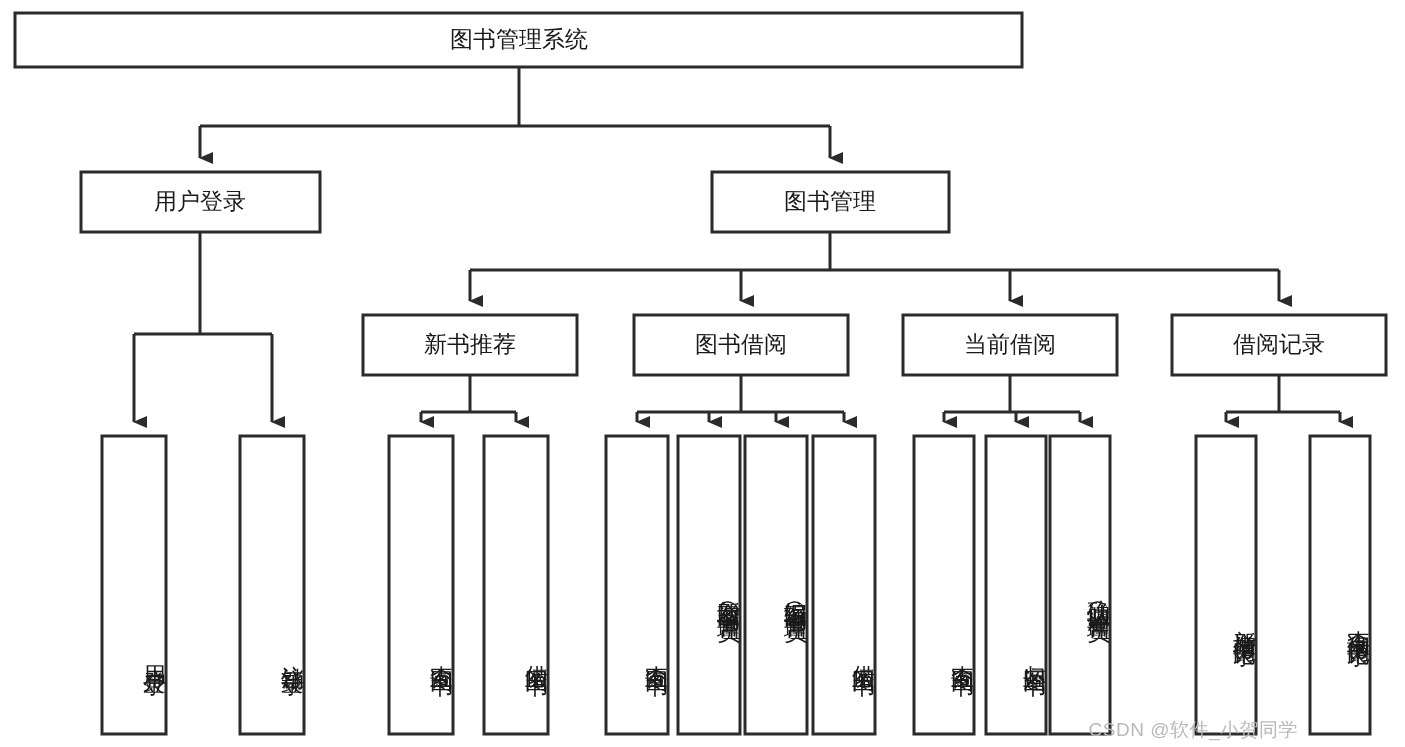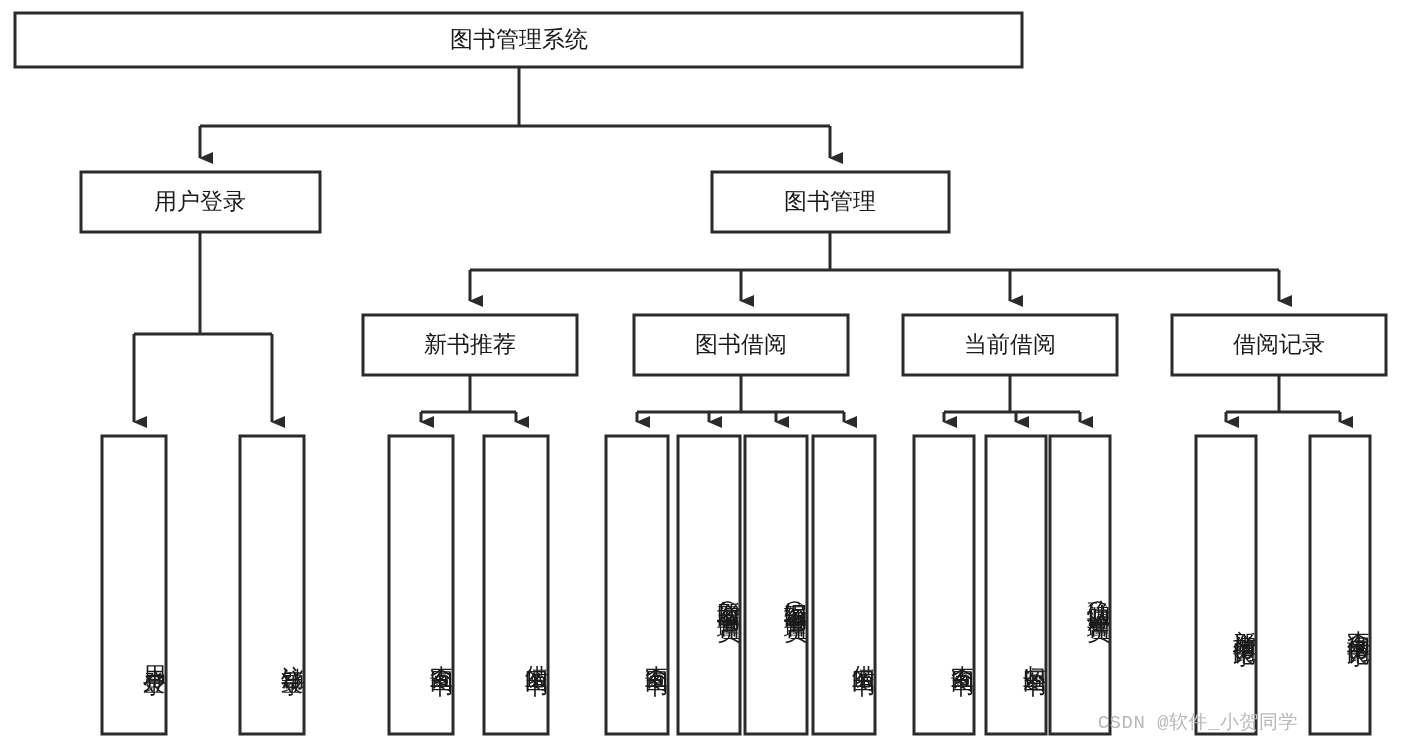--- a/index.html
+++ b/index.html
@@ -61,22 +61,22 @@
     line-height: 1;
     display: flex;
     align-items: flex-start;
     justify-content: center;
     white-space: nowrap;
     pointer-events: none;
   }
   .watermark {
     position: absolute;
     right: 8px;
-    bottom: 12px;
-    font-family: Liberation Mono, monospace;
+    bottom: 4px;
+    font-family: Liberation Sans, sans-serif;
     font-size: 19px;
     color: #b9b9b9;
     white-space: nowrap;
     letter-spacing: 0.5px;
   }
 </style>
 </head>
 <body>
 
 <div id="diagram-root">

